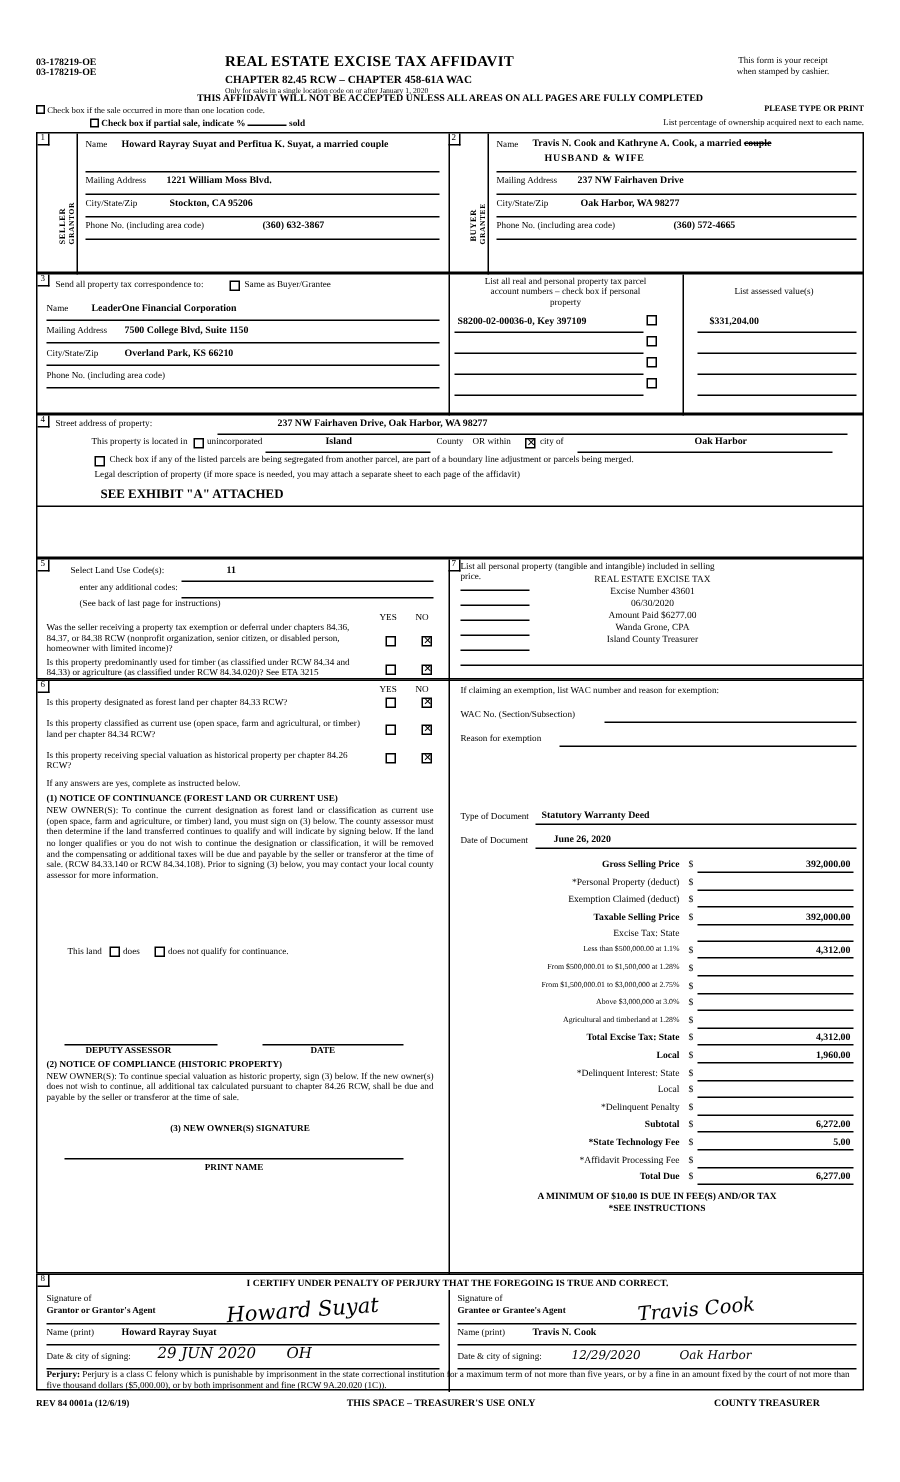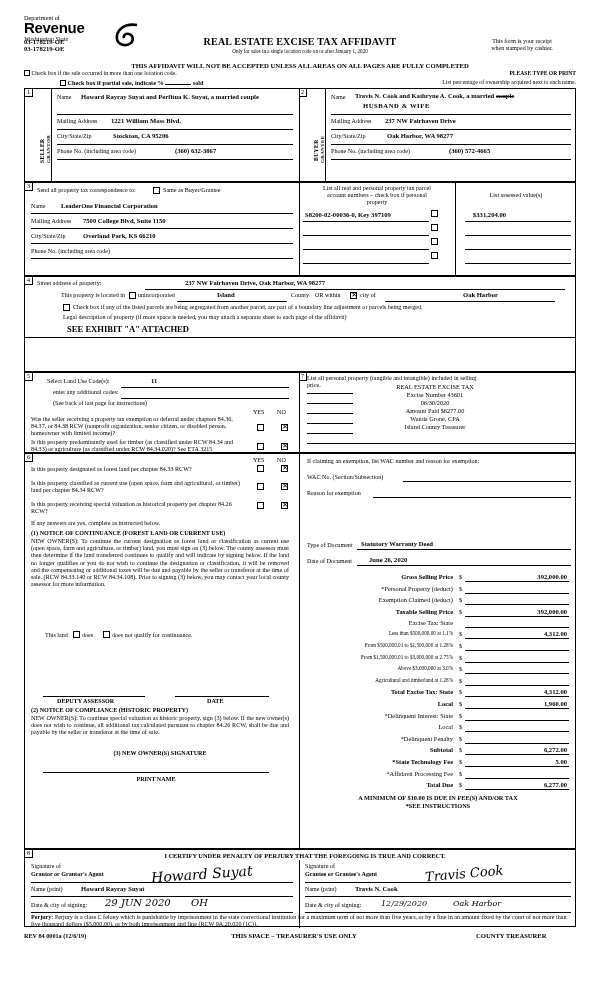--- a/index.html
+++ b/index.html
@@ -16,21 +16,21 @@
   .page { position:relative; width:600px; height:988px; padding:0; }
 
   
   .hdr { position:relative; height:56px; }
   .logo-box { position:absolute; left:24px; top:14px; width:130px; height:34px; }
   .logo-dept { font-size:6.2px; }
   .logo-rev { font-family:"Liberation Sans", sans-serif; font-size:15px; font-weight:bold; letter-spacing:-0.3px; line-height:14px;}
   .logo-state { font-size:6.4px; font-style:italic; }
   .logo-swirl { position:absolute; left:90px; top:8px; width:26px; height:26px; }
   .codes { position:absolute; left:24px; top:38px; font-family:"Liberation Serif", serif; font-size:6.6px; font-weight:bold; line-height:7.4px; }
-  .title-block { position:absolute; left:150px; top:36px; width:300px; text-align:center; }
+  .title-block { position:absolute; left:150px; top:36px; width:300px; text-align:left; }
   .t1 { font-size:10px; font-weight:bold; letter-spacing:0.2px; }
   .t2 { font-size:7.4px; font-weight:bold; margin-top:1px;}
   .t3 { font-size:5.1px; margin-top:1px;}
   .receipt { position:absolute; right:24px; top:38px; width:108px; text-align:center; font-size:6px; line-height:7.4px; }
   .warnline { position:absolute; left:60px; top:62px; width:480px; text-align:center; font-size:6.7px; font-weight:bold; }
   .ppr { position:absolute; right:24px; top:70px; font-size:5.6px; font-weight:bold; }
   .chkline1 { position:absolute; left:24px; top:70px; font-size:5.8px; }
   .chkline2 { position:absolute; left:60px; top:79px; font-size:6.2px; font-weight:bold; }
   .pctline { position:absolute; right:24px; top:79px; font-size:5.8px; }
 
@@ -53,34 +53,27 @@
   .money { position:absolute; font-size:6.6px; font-weight:bold; text-align:right; }
 
   .stampbox { position:absolute; font-size:6.3px; text-align:center; }
 </style>
 </head>
 <body>
 
 <div class="page">
 
   <div class="hdr">
-    <div class="logo-box">
-      <div class="logo-dept">Department of</div>
-      <div class="logo-rev">Revenue</div>
-      <div class="logo-state">Washington State</div>
-      <svg class="logo-swirl" viewBox="0 0 26 26">
-        <path d="M23 3 C9 1 2 9 3 17 C4 23 12 25 17 21 C20 18 19 13 15 12 C12 11 9 13 10 16" fill="none" stroke="#000" stroke-width="2.6"></path>
-      </svg>
-    </div>
     <div class="codes">
       <div>03-178219-OE</div>
       <div>03-178219-OE</div>
     </div>
     <div class="title-block">
       <div class="t1">REAL ESTATE EXCISE TAX AFFIDAVIT</div>
+      <div class="t2">CHAPTER 82.45 RCW – CHAPTER 458-61A WAC</div>
       <div class="t3">Only for sales in a single location code on or after January 1, 2020</div>
     </div>
     <div class="receipt">
       <div>This form is your receipt</div>
       <div>when stamped by cashier.</div>
     </div>
   </div>
 
   <div class="warnline">THIS AFFIDAVIT WILL NOT BE ACCEPTED UNLESS ALL AREAS ON ALL PAGES ARE FULLY COMPLETED</div>
   <div class="ppr">PLEASE TYPE OR PRINT</div>

